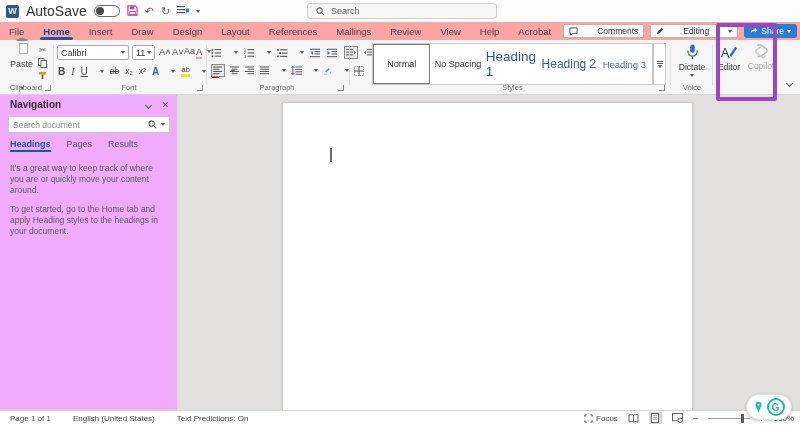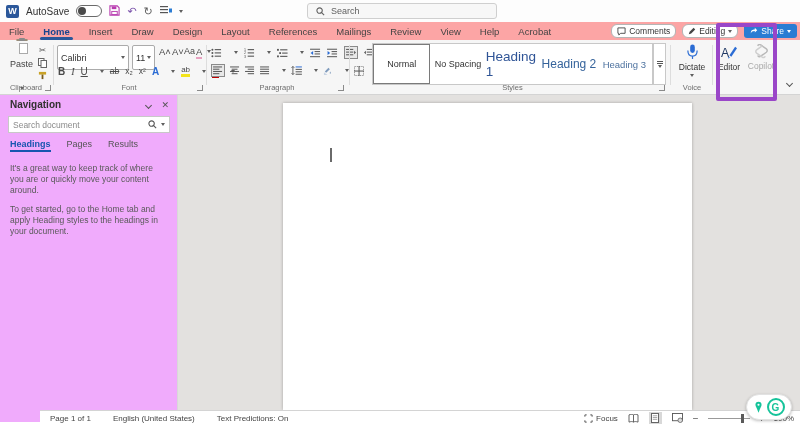--- a/index.html
+++ b/index.html
@@ -3,55 +3,55 @@
 <meta charset="utf-8">
 <style>
   * { margin:0; padding:0; box-sizing:border-box; }
   body { font-family:"Liberation Sans", sans-serif; background:#888; }
   .app { position:relative; width:800px; height:425px; background:#ffffff; overflow:hidden; font-family:"Liberation Sans", sans-serif; }
 
   
   .titlebar { position:absolute; top:0; left:0; right:0; height:22px; background:#fdfdfd; }
   .tb-left { position:absolute; left:6px; top:0; height:22px; display:flex; align-items:center; gap:7px; }
   .word-logo { width:13px; height:13px; background:#2b579a; border-radius:2px; color:#fff; font-size:9px; font-weight:bold; display:flex; align-items:center; justify-content:center; }
-  .autosave-label { font-size:10px; color:#333; }
+  .autosave-label { font-size:14px; color:#333; }
   .toggle { width:26px; height:12px; border:1px solid #6a6a6a; border-radius:7px; background:#fff; position:relative; }
   .toggle .knob { position:absolute; left:1px; top:1px; width:8px; height:8px; border-radius:50%; background:#4a4a4a; }
   .qat-icon { font-size:11px; color:#5a5a5a; line-height:1; }
   .save-glyph { color:#b83baf; }
   .undo-glyph { color:#7a52aa; }
   .searchbox { position:absolute; left:307px; top:3px; width:190px; height:16px; background:#f7f7f7; border:1px solid #cfcfcf; border-radius:3px; display:flex; align-items:center; gap:6px; padding:0 8px; color:#5f5f5f; font-size:9px; }
 
   
   .tabrow { position:absolute; top:22px; left:0; right:0; height:18px; background:#fca5a5; }
   .tabs { position:absolute; left:8px; top:0; height:18px; display:flex; gap:17px; align-items:center; }
   .tab { font-size:9.5px; color:#444; position:relative; padding:2px 1px; cursor:default; }
   .tab.active { color:#19448e; font-weight:bold; }
   .tab.active::after { content:""; position:absolute; left:-2px; right:-2px; bottom:-1px; height:2.5px; background:#2b579a; border-radius:2px; }
   .tr-right { position:absolute; right:3px; top:2px; display:flex; gap:6px; align-items:center; }
-  .pill-btn { display:flex; align-items:center; gap:3px; border:1px solid #b5b5b5; border-radius:6px; background:#fff; height:14px; padding:0 5px; font-size:8.5px; color:#333; }
+  .pill-btn { display:flex; align-items:center; gap:19px; border:1px solid #b5b5b5; border-radius:1px; background:#fff; height:14px; padding:0 5px; font-size:8.5px; color:#333; }
   .share-btn { display:flex; align-items:center; gap:3px; border-radius:3px; background:#2b7cd3; height:14px; padding:0 6px; font-size:8.5px; color:#fff; }
 
   
   .ribbon { position:absolute; top:40px; left:0; right:0; height:55px; background:#f6f6f6; border-bottom:1px solid #d4d4d4; font-size:9px; color:#444; }
   .vsep { position:absolute; top:5px; height:40px; width:1px; background:#dddddd; }
   .grp-label { position:absolute; bottom:2px; font-size:7.5px; color:#6d6d6d; text-align:center; }
   .launcher { position:absolute; bottom:3px; width:6px; height:6px; border-right:1px solid #8a8a8a; border-bottom:1px solid #8a8a8a; }
   .dd { display:inline-block; width:0; height:0; border-left:2.6px solid transparent; border-right:2.6px solid transparent; border-top:3.2px solid #5f5f5f; vertical-align:middle; }
   .chev { display:inline-block; width:5px; height:5px; border-right:1.3px solid currentColor; border-bottom:1.3px solid currentColor; transform:rotate(45deg); }
   .ric { display:inline-flex; align-items:center; justify-content:center; color:#4a4a4a; }
 
   .paste-btn { position:absolute; left:7px; top:4px; width:29px; height:41px; display:flex; flex-direction:column; align-items:center; justify-content:center; gap:18px; border-radius:3px; }
   .clipboard-shape { width:12px; height:15px; background:#e8dcc8; border:1px solid #9a8e7a; border-radius:2px; position:relative; }
   .clipboard-shape::before { content:""; position:absolute; left:2px; top:-2px; width:6px; height:3px; background:#8a8a8a; border-radius:1px; }
   .clipboard-shape::after { content:""; position:absolute; left:2px; top:3px; width:7px; height:9px; background:#fff; border:1px solid #aaa; }
   .small-col { position:absolute; left:38px; top:5px; display:flex; flex-direction:column; gap:2.5px; }
   .small-col .ric { font-size:8.5px; height:10px; }
 
-  .select-box { position:absolute; height:25px; background:#fff; border:1px solid #ababab; border-radius:2px; display:flex; align-items:center; justify-content:space-between; padding:0 3px; font-size:9px; color:#333; }
+  .select-box { position:absolute; height:15px; background:#fff; border:1px solid #ababab; border-radius:2px; display:flex; align-items:center; justify-content:space-between; padding:0 3px; font-size:9px; color:#333; }
   .fr2 { position:absolute; top:24px; display:flex; align-items:center; gap:6px; }
   .fmt { font-size:10px; color:#4a4a4a; }
   .stack-ic { display:flex; align-items:center; gap:12px; }
 
   .styles-gallery { position:absolute; left:372px; top:3px; width:281px; height:42px; background:#fff; border:1px solid #c8c8c8; display:flex; align-items:stretch; }
   .style-item { flex:1; display:flex; align-items:center; justify-content:center; cursor:default; }
   .style-item.sel { border:1px solid #7a7a7a; }
   .style-normal { font-size:9px; color:#333; }
   .style-nospace { font-size:9px; color:#333; }
   .style-h1 { font-size:13.5px; color:#2f5496; }
@@ -82,21 +82,21 @@
   .nav-tab.active::after { content:""; position:absolute; left:0; right:0; bottom:0; height:2px; background:#1856b0; }
   .nav-body { position:absolute; top:68px; left:10px; width:158px; font-size:8.5px; color:#595959; line-height:11px; }
   .nav-body p { margin-bottom:8px; }
 
   
   .doc-area { position:absolute; top:95px; left:178px; right:0; bottom:15px; background:#e3e1df; }
   .page { position:absolute; left:105px; top:8px; width:409px; bottom:0; background:#fff; box-shadow:0 0 3px rgba(0,0,0,0.28); }
   .caret { position:absolute; left:47px; top:45px; width:1.5px; height:14px; background:#6a6a6a; }
 
   
-  .statusbar { position:absolute; bottom:0; left:0; right:0; height:15px; background:#ffffff; border-top:1px solid #d4d4d4; font-size:8px; color:#444;margin-left:40px; }
+  .statusbar { position:absolute; bottom:0; left:0; right:0; height:15px; background:#ffffff; border-top:1px solid #d4d4d4; font-size:8px; color:#444; }
   .sb-left { position:absolute; left:10px; top:0; height:14px; display:flex; gap:22px; align-items:center; }
   .sb-right { position:absolute; right:6px; top:0; height:14px; display:flex; gap:9px; align-items:center; }
   .view-ic { width:13px; height:12px; display:flex; align-items:center; justify-content:center; }
   .view-ic.sel { background:#d8d8d8; }
   .zoom-track { width:42px; height:1px; background:#9a9a9a; position:relative; }
   .zoom-thumb { position:absolute; left:33px; top:-4px; width:3px; height:9px; background:#5a5a5a; }
 
   
   .grammarly { position:absolute; right:8px; bottom:5px; width:46px; height:26px; background:#fff; border:1px solid #e2e2e2; border-radius:13px; box-shadow:0 1px 3px rgba(0,0,0,0.25); display:flex; align-items:center; justify-content:center; gap:4px; z-index:70; }
   .g-circle { width:18px; height:18px; border:2.4px solid #15c39a; border-radius:50%; display:flex; align-items:center; justify-content:center; font-size:10px; font-weight:bold; color:#15c39a; background:#fff; }

